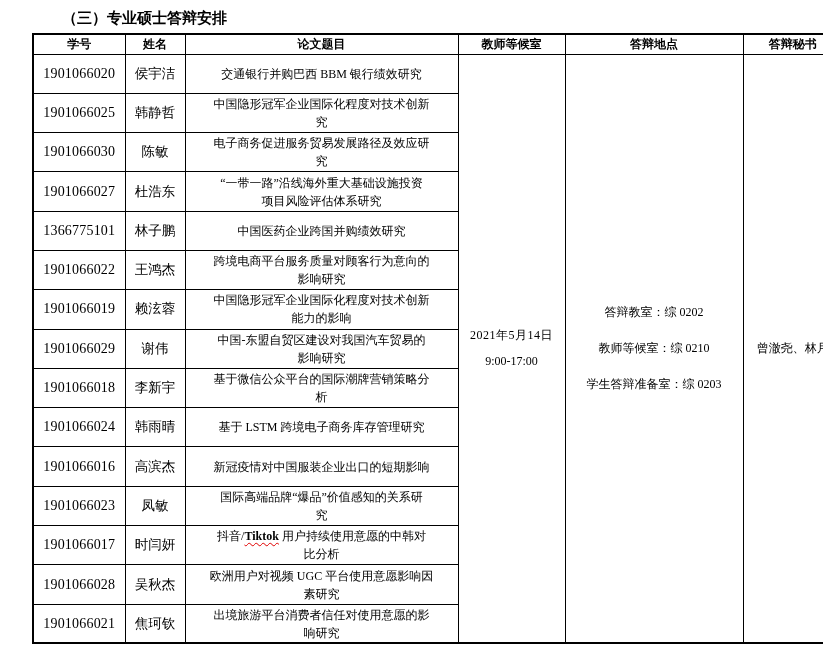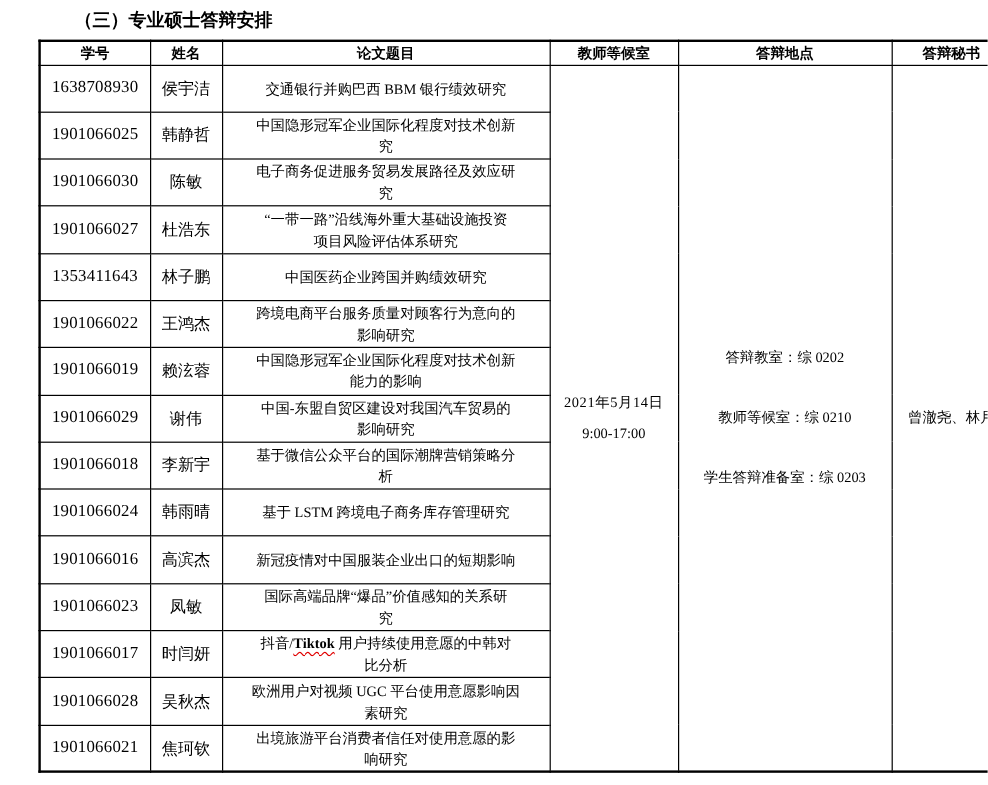--- a/index.html
+++ b/index.html
@@ -50,21 +50,21 @@
   .defense-table tbody tr { height: 39.3px; }
   td.id-cell {
     font-size: 14px;
     letter-spacing: 0.2px;
   }
   td.name-cell { font-size: 13.5px; }
   td.title-cell {
     white-space: pre-line;
   }
   td.time-cell div.time-line-1 { margin-bottom: 8px; letter-spacing: 0.5px; }
-  td.loc-cell div + div { margin-top: 32px; }
+  td.loc-cell div + div { margin-top: 18px; }
   .spell-error {
     text-decoration-line: underline;
     text-decoration-style: wavy;
     text-decoration-color: #e00000;
     text-decoration-thickness: 1px;
     text-underline-offset: 2px;
     font-weight: bold;
   }
 </style>
 </head>
@@ -88,21 +88,21 @@
         <th>学号</th>
         <th>姓名</th>
         <th>论文题目</th>
         <th>教师等候室</th>
         <th>答辩地点</th>
         <th>答辩秘书</th>
       </tr>
     </thead>
     <tbody>
       <tr>
-        <td class="id-cell">1638708930</td>
+        <td class="id-cell">1901066020</td>
         <td class="name-cell">侯宇洁</td>
         <td class="title-cell">交通银行并购巴西 BBM 银行绩效研究</td>
         <td class="time-cell" rowspan="15">
           <div class="time-line-1">2021年5月14日</div>
           <div class="time-line-2">9:00-17:00</div>
         </td>
         <td class="loc-cell" rowspan="15">
           <div>答辩教室：综 0202</div>
           <div>教师等候室：综 0210</div>
           <div>学生答辩准备室：综 0203</div>
@@ -121,21 +121,21 @@
         <td class="title-cell">电子商务促进服务贸易发展路径及效应研
 究</td>
       </tr>
       <tr>
         <td class="id-cell">1901066027</td>
         <td class="name-cell">杜浩东</td>
         <td class="title-cell">“一带一路”沿线海外重大基础设施投资
 项目风险评估体系研究</td>
       </tr>
       <tr>
-        <td class="id-cell">1353411643</td>
+        <td class="id-cell">1366775101</td>
         <td class="name-cell">林子鹏</td>
         <td class="title-cell">中国医药企业跨国并购绩效研究</td>
       </tr>
       <tr>
         <td class="id-cell">1901066022</td>
         <td class="name-cell">王鸿杰</td>
         <td class="title-cell">跨境电商平台服务质量对顾客行为意向的
 影响研究</td>
       </tr>
       <tr>

